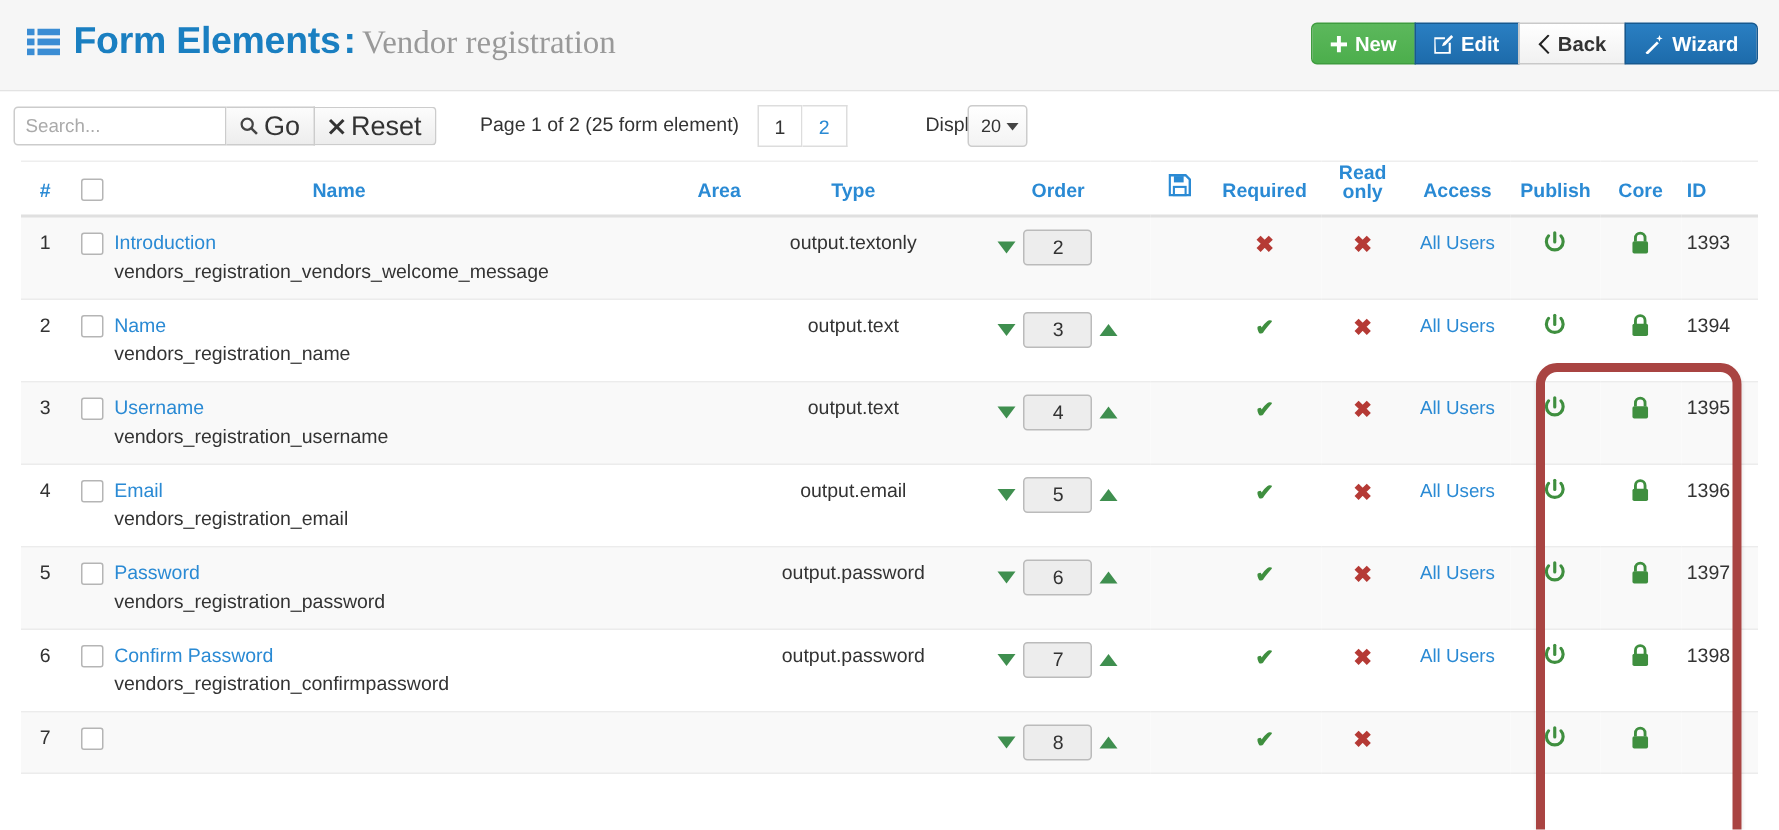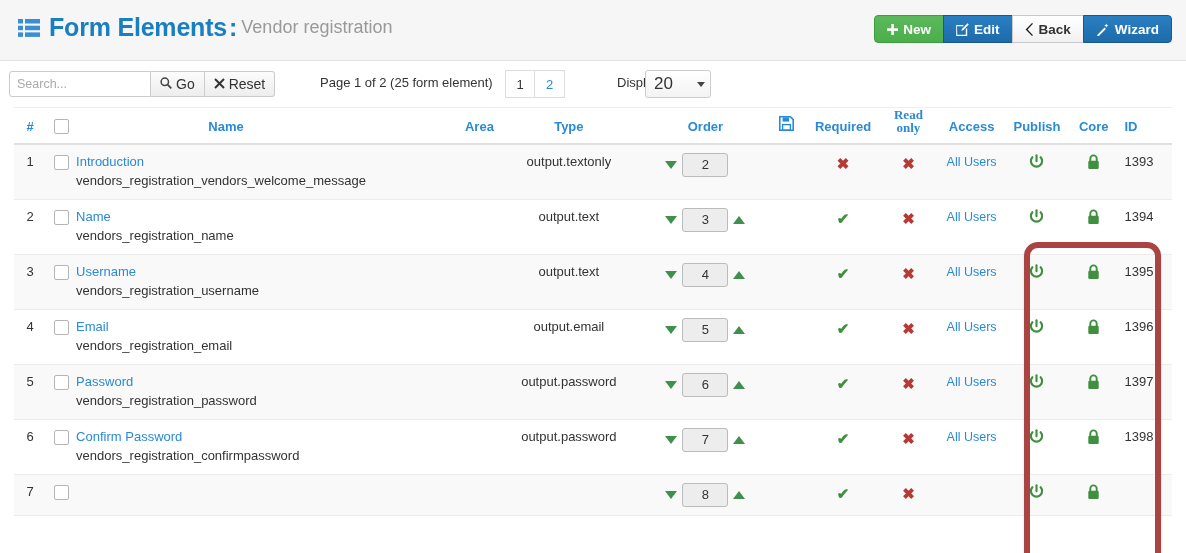--- a/index.html
+++ b/index.html
@@ -12,21 +12,21 @@
   }
   
   .page-head{
     position:relative;height:60px;background:#f6f6f6;
     border-bottom:1px solid #e3e3e3;
   }
   .title-wrap{position:absolute;left:18px;top:13px;display:flex;align-items:center;}
   .list-icon{width:22px;height:18px;margin-right:9px;display:block;}
   .title-main{font-size:25px;font-weight:bold;color:#1a7fc1;letter-spacing:-0.2px;}
   .title-colon{font-size:25px;font-weight:bold;color:#1a7fc1;margin:0 4px 0 2px;}
-  .title-sub{font-size:18px;color:#999;}
+  .title-sub{font-size:22px;color:#999;font-family:Liberation Serif, serif;}
   .btn-group{position:absolute;right:14px;top:15px;display:flex;}
   .btn{
     height:28px;padding:0 12px;display:flex;align-items:center;gap:5px;
     font-size:13.5px;font-weight:bold;color:#fff;border:1px solid rgba(0,0,0,.18);
     box-sizing:border-box;cursor:pointer;white-space:nowrap;
   }
   .btn:not(:first-child){margin-left:-1px;}
   .btn:first-child{border-radius:4px 0 0 4px;}
   .btn:last-child{border-radius:0 4px 4px 0;}
   .btn-new{background:linear-gradient(#5cb85c,#4cae4c);border-color:#3f9c3f;}
@@ -38,36 +38,36 @@
   .search-group{position:absolute;left:9px;top:10px;display:flex;}
   .search-input{
     width:142px;height:26px;box-sizing:border-box;border:1px solid #ccc;border-radius:3px 0 0 3px;
     padding:0 7px;font-size:12.5px;color:#555;font-family:"Liberation Sans",sans-serif;outline:none;
     background:#fff;
   }
   .search-input::placeholder{color:#aaa;}
   .tb-btn{
     height:26px;box-sizing:border-box;padding:0 9px;display:flex;align-items:center;gap:4px;
     background:linear-gradient(#fcfcfc,#ededed);border:1px solid #ccc;border-left:none;
-    font-size:14px;color:#333;cursor:pointer;white-space:nowrap;
+    font-size:18px;color:#333;cursor:pointer;white-space:nowrap;
   }
   .tb-btn.last{border-radius:0 3px 3px 0;}
   .pageinfo{position:absolute;left:320px;top:14px;font-size:13px;color:#333;white-space:nowrap;}
   .pager{position:absolute;left:505px;top:9px;display:flex;}
   .pg{
     width:30px;height:28px;box-sizing:border-box;border:1px solid #ddd;background:#fff;
     display:flex;align-items:center;justify-content:center;font-size:13px;color:#333;cursor:pointer;
   }
   .pg+.pg{border-left:none;}
   .pg.link{color:#2a8ad4;}
   .display-lbl{position:absolute;left:617px;top:14px;font-size:13px;color:#333;}
   .display-sel{
-    position:absolute;left:645px;top:9px;width:66px;height:28px;box-sizing:border-box;
+    position:absolute;left:645px;top:9px;width:40px;height:28px;box-sizing:border-box;
     border:1px solid #ccc;border-radius:3px;background:linear-gradient(#fff,#f3f3f3);
-    font-size:17px;color:#333;display:flex;align-items:center;padding-left:8px;cursor:pointer;
+    font-size:12px;color:#333;display:flex;align-items:center;padding-left:8px;cursor:pointer;
   }
   .display-sel .caret{position:absolute;right:5px;top:11px;border-left:4px solid transparent;border-right:4px solid transparent;border-top:5px solid #444;}
   
   .tbl-wrap{position:relative;margin:0 14px;}
   table{width:100%;border-collapse:collapse;table-layout:fixed;}
   thead th{
     font-size:13px;color:#2a8ad4;font-weight:bold;vertical-align:bottom;
     padding:0 0 9px 0;border-bottom:2px solid #e0e0e0;
   }
   thead th.topline{border-top:1px solid #eee;}
@@ -107,21 +107,21 @@
   }
   .mark{font-size:15px;font-weight:bold;line-height:20px;display:inline-block;}
   .mark.x{color:#b53a35;}
   .mark.v{color:#3f8f3f;}
   
   .hl-box{
     position:absolute;left:1010px;top:135px;width:125px;height:396px;
     border:6px solid #a94442;border-radius:14px;pointer-events:none;z-index:5;
     box-shadow:0 2px 3px rgba(0,0,0,.12);
   }
-  .head-readonly{line-height:13px;display:block;font-family:Liberation Serif, serif;}
+  .head-readonly{line-height:13px;display:block;}
 </style>
 </head>
 <body>
 
 <div class="page-head">
   <div class="title-wrap">
     <span class="list-icon">
       <svg width="22" height="18" viewBox="0 0 22 18">
         <rect x="0" y="0" width="5" height="4.5" fill="#3b8dd4"></rect>
         <rect x="7" y="0" width="15" height="4.5" fill="#3b8dd4"></rect>

